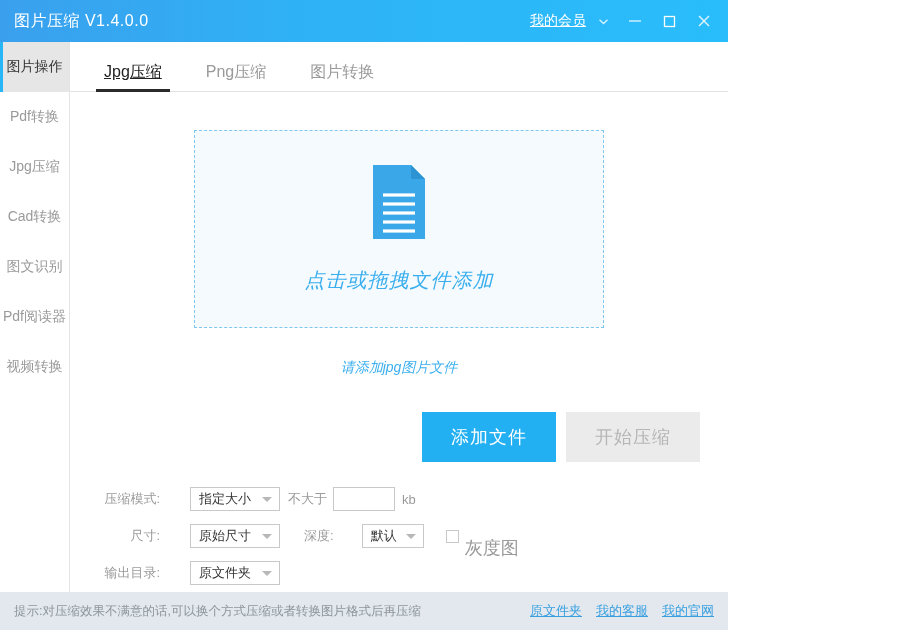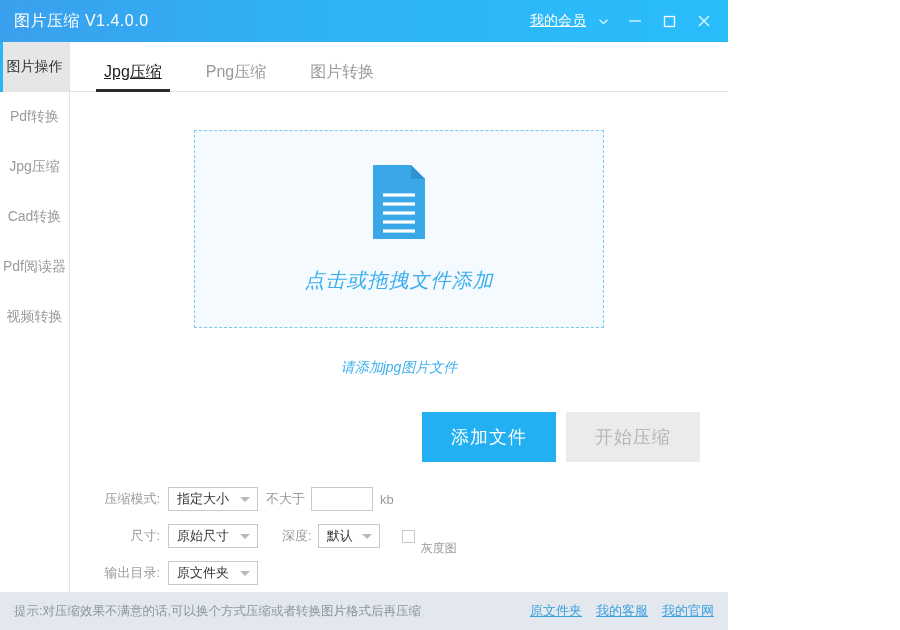--- a/index.html
+++ b/index.html
@@ -244,20 +244,21 @@
     background: #fff;
     height: 24px;
     display: flex;
     align-items: center;
     padding: 0 24px 0 8px;
     box-sizing: border-box;
     color: #333;
     font-size: 13px;
     cursor: pointer;
     white-space: nowrap;
+    margin-left: 22px;
   }
   .select.w90 { width: 90px; }
   .select.w64 { width: 62px; padding-right: 20px; }
   .select .caret {
     position: absolute;
     right: 7px;
     top: 50%;
     margin-top: -2px;
     width: 0; height: 0;
     border-left: 5px solid transparent;
@@ -290,21 +291,21 @@
     margin-left: 22px;
     cursor: pointer;
   }
   .chkbox {
     width: 13px; height: 13px;
     border: 1px solid #c9c9c9;
     background: #fff;
     box-sizing: border-box;
     margin-right: 6px;
   }
-  .chklabel { color: #9a9a9a; font-size: 12px; white-space: nowrap; margin-top: 24px; }
+  .chklabel { color: #9a9a9a; font-size: 18px; white-space: nowrap; margin-top: 24px; }
 
   
   .footer {
     height: 38px;
     min-height: 38px;
     background: #e2e8ee;
     display: flex;
     align-items: center;
     padding: 0 14px 0 14px;
     box-sizing: border-box;
@@ -366,20 +367,23 @@
       <div class="side-item">
         <span>Pdf转换</span>
       </div>
       <div class="side-item">
         <span>Jpg压缩</span>
       </div>
       <div class="side-item">
         <span>Cad转换</span>
       </div>
       <div class="side-item">
+        <span>图文识别</span>
+      </div>
+      <div class="side-item">
         <span>Pdf阅读器</span>
       </div>
       <div class="side-item">
         <span>视频转换</span>
       </div>
     </div>
 
     <div class="main">
 
       <div class="tabs">

